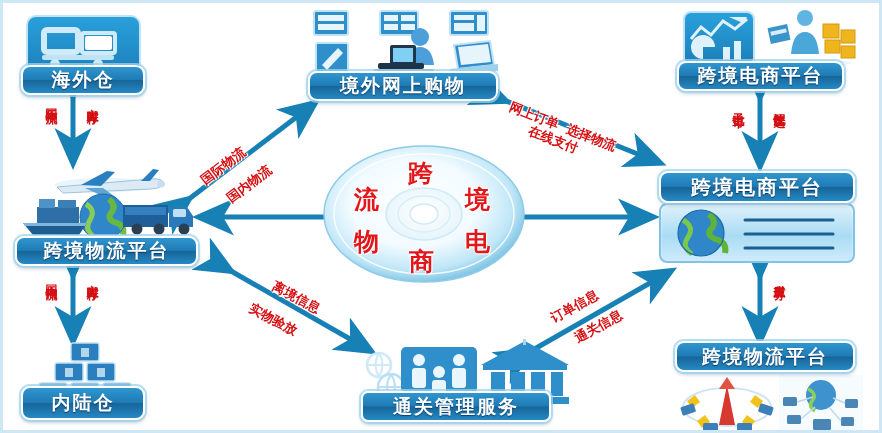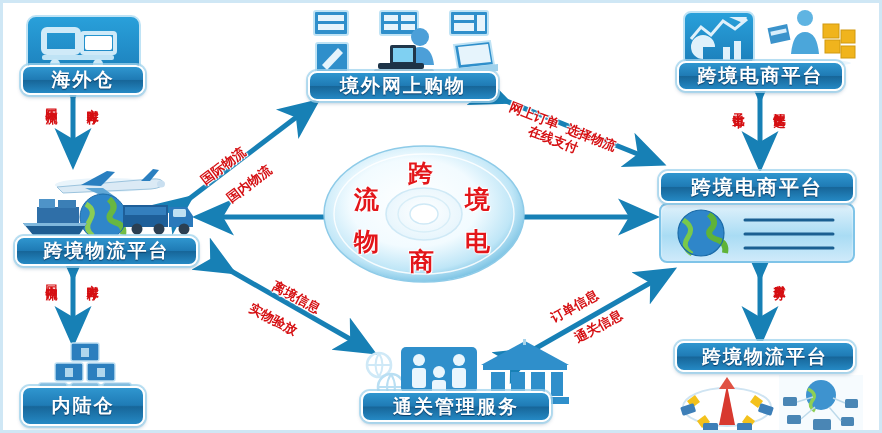--- a/index.html
+++ b/index.html
@@ -207,21 +207,21 @@
     </g>
     <g fill="#bfe0f2" opacity=".9">
       <rect x="60" y="9" width="8" height="9"></rect>
       <rect x="44" y="29" width="8" height="9"></rect>
       <rect x="76" y="29" width="8" height="9"></rect>
       <rect x="28" y="49" width="8" height="8"></rect>
       <rect x="60" y="49" width="8" height="8"></rect>
       <rect x="92" y="49" width="8" height="8"></rect>
     </g>
   </svg>
-  <div class="plate" style="left:18px;top:383px;width:124px;height:40px;font-size:19px;">
+  <div class="plate" style="left:18px;top:383px;width:124px;height:34px;font-size:19px;">
     <span>内陆仓</span>
   </div>
 
   <svg width="190" height="72" viewBox="0 0 190 72" style="position:absolute;left:305px;top:4px;z-index:3;">
 
     <rect x="6" y="4" width="34" height="24" rx="2" fill="#2f8fcb" stroke="#bfe3f5" stroke-width="2"></rect>
     <rect x="10" y="8" width="26" height="6" fill="#e6f4fc"></rect>
     <rect x="10" y="17" width="26" height="6" fill="#e6f4fc"></rect>
 
     <rect x="72" y="4" width="38" height="24" rx="2" fill="#2f8fcb" stroke="#bfe3f5" stroke-width="2"></rect>
@@ -328,21 +328,21 @@
     <rect x="122" y="26" width="84" height="5" fill="#2f8fcb"></rect>
     <g fill="#2f8fcb">
       <rect x="130" y="33" width="14" height="24"></rect>
       <rect x="150" y="33" width="14" height="24"></rect>
       <rect x="170" y="33" width="14" height="24"></rect>
       <rect x="190" y="33" width="12" height="24"></rect>
     </g>
     <rect x="120" y="58" width="88" height="7" fill="#2f8fcb"></rect>
     <rect x="162" y="0" width="3" height="6" fill="#a9d4ea"></rect>
   </svg>
-  <div class="plate" style="left:358px;top:388px;width:190px;height:31px;font-size:19px;">
+  <div class="plate" style="left:358px;top:388px;width:190px;height:31px;font-size:19px;border-radius:7px;">
     <span>通关管理服务</span>
   </div>
 
   <div class="plate" style="left:672px;top:338px;width:180px;height:31px;font-size:19px;">
     <span>跨境物流平台</span>
   </div>
   <svg width="190" height="60" viewBox="0 0 190 60" style="position:absolute;left:672px;top:370px;z-index:3;">
 
     <ellipse cx="52" cy="34" rx="44" ry="19" fill="none" stroke="#cfe4f2" stroke-width="2"></ellipse>
     <path d="M44 52 L52 12 L60 52 Z" fill="#d8392f"></path>

